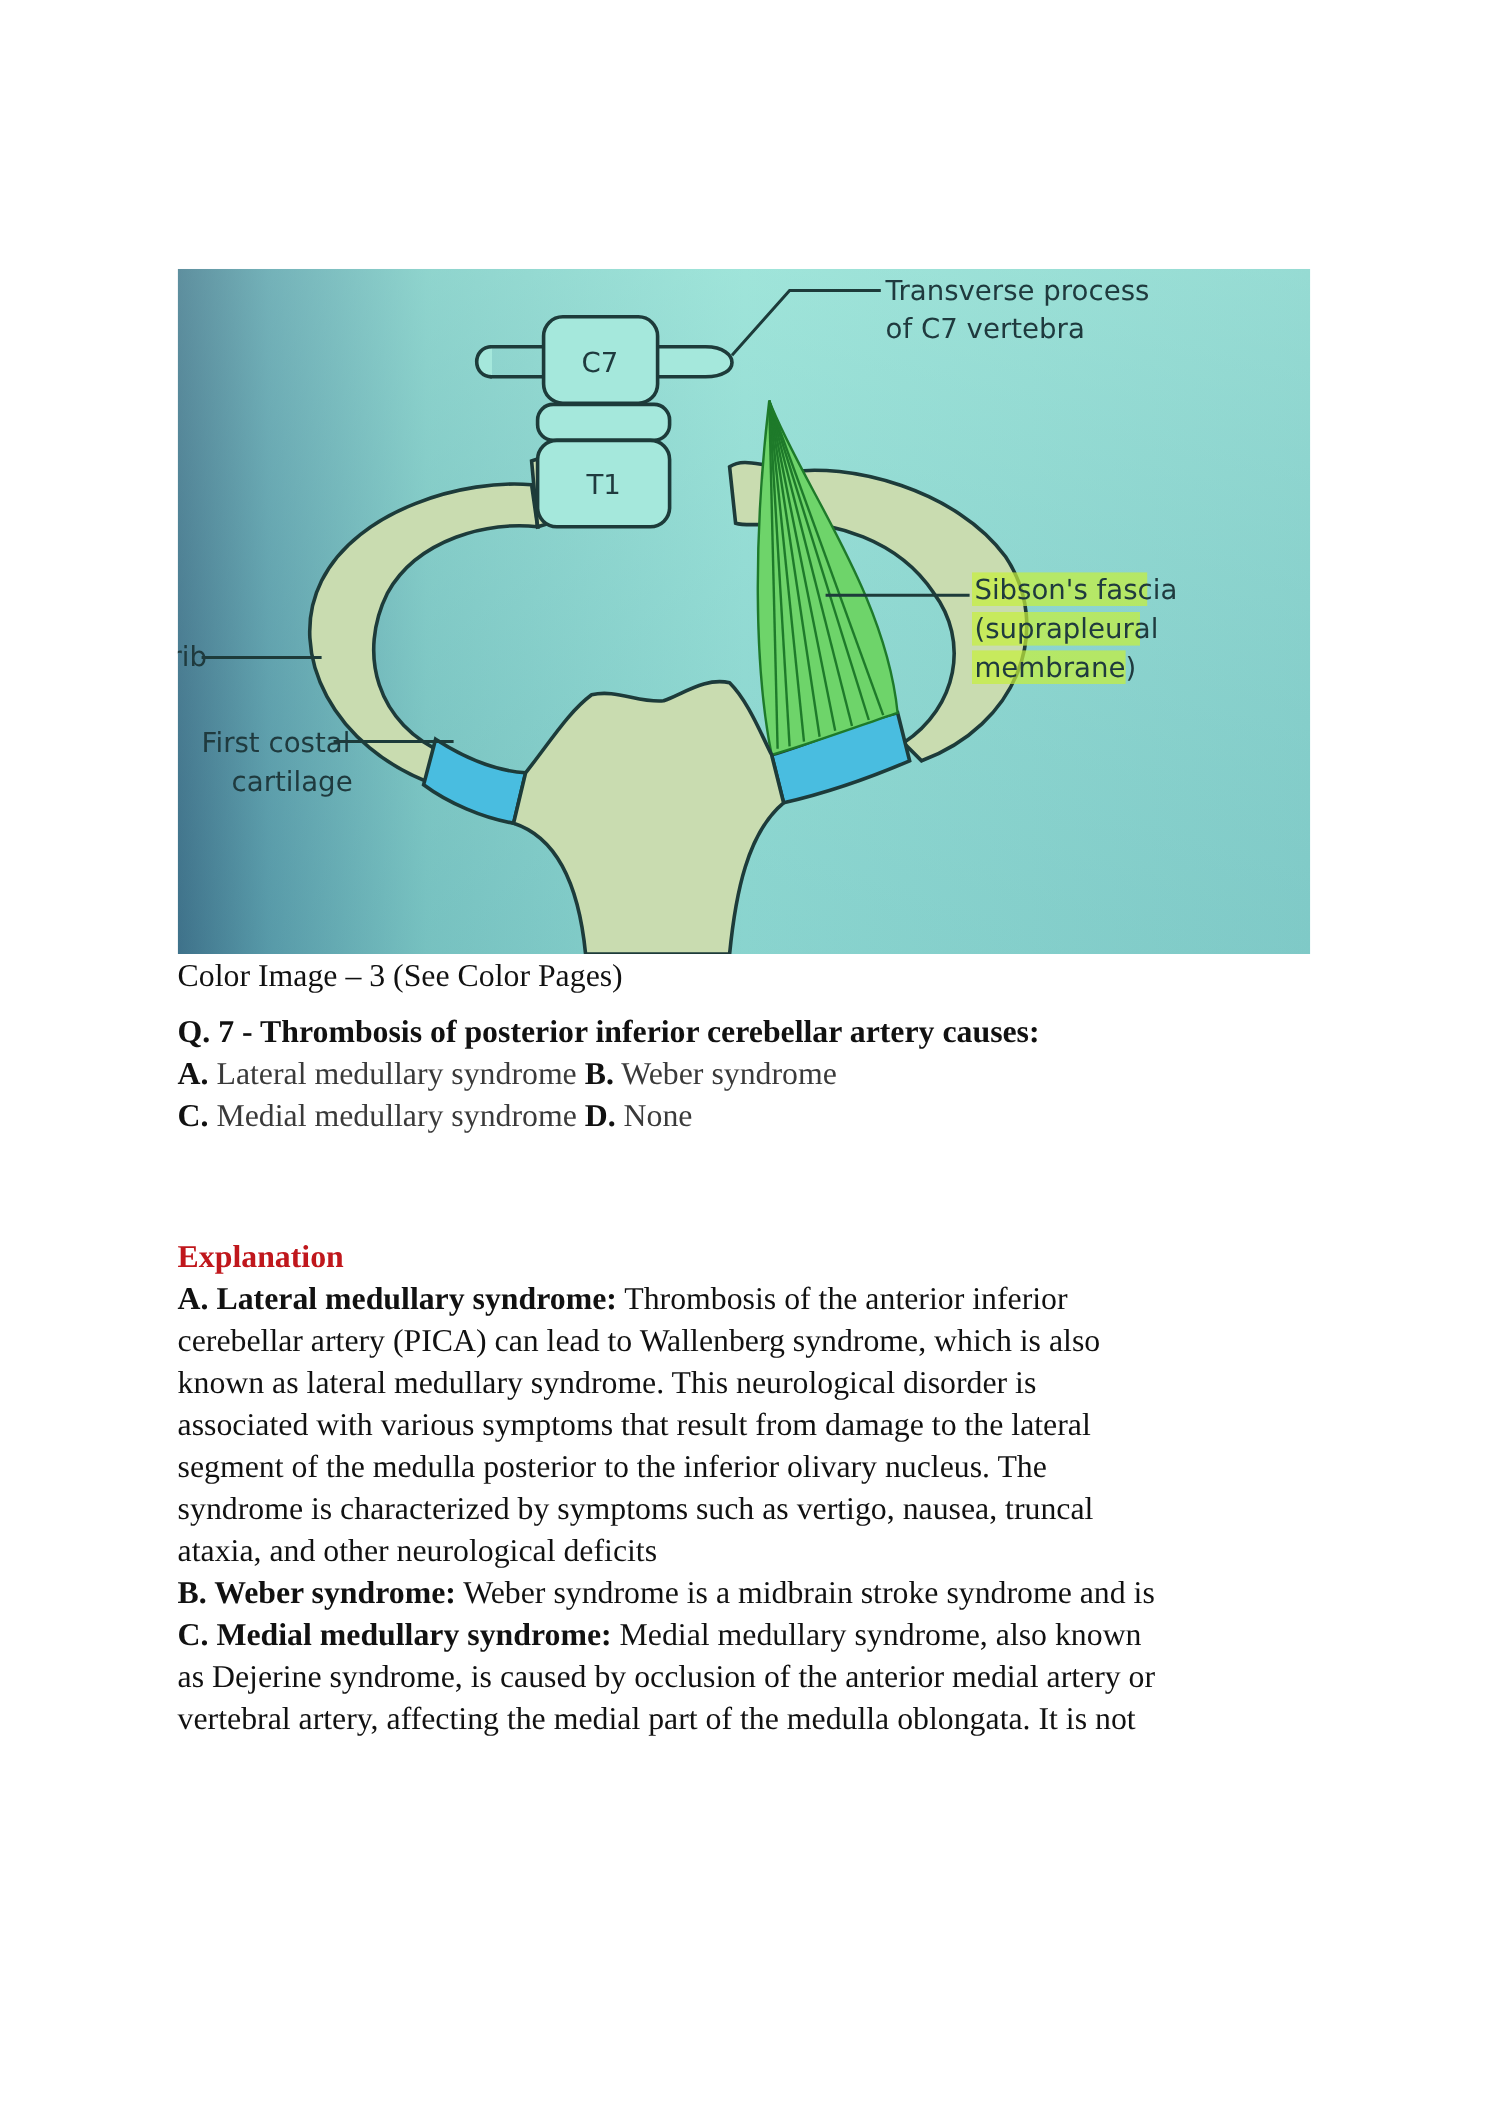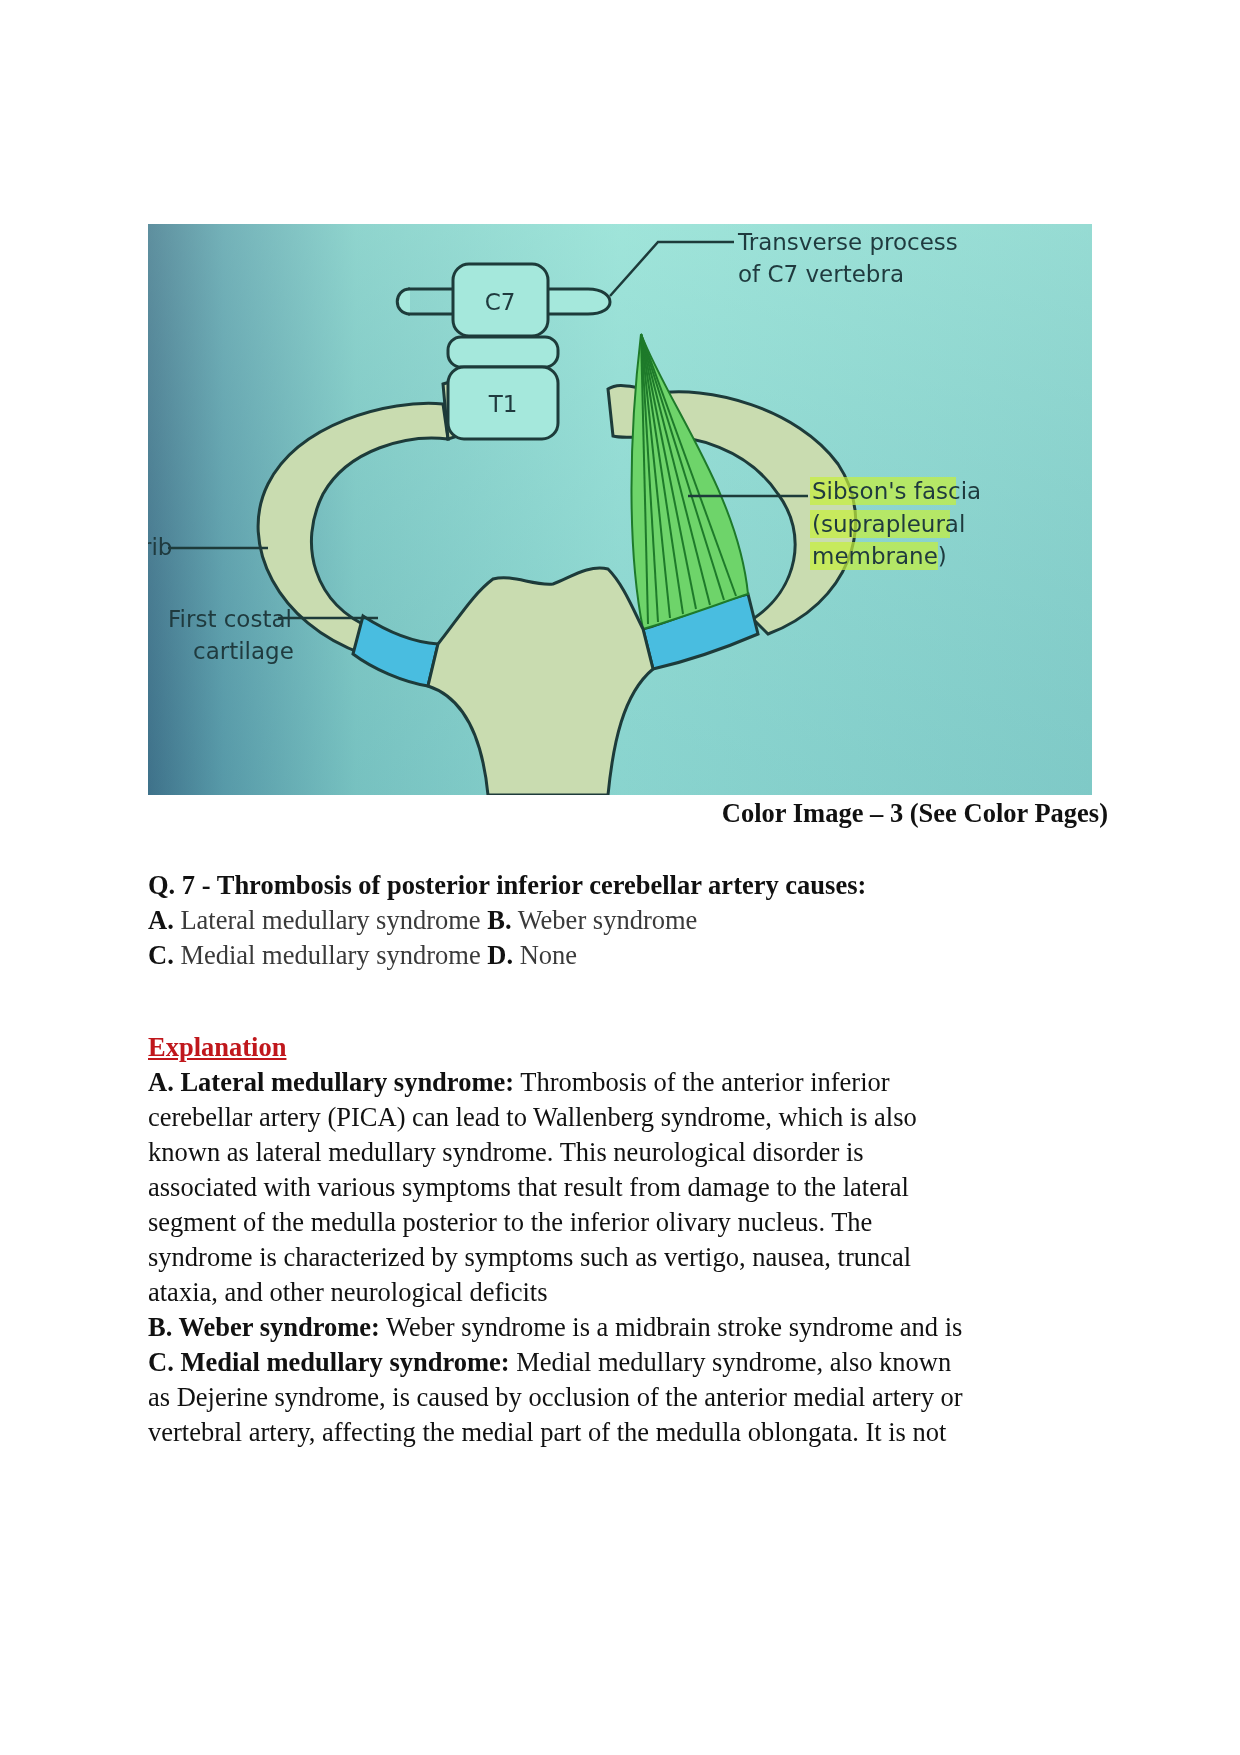--- a/index.html
+++ b/index.html
@@ -1,28 +1,28 @@
 <!DOCTYPE html>
 <html><head>
 <meta charset="utf-8">
 <style>
   html, body { margin: 0; padding: 0; background: #ffffff; }
   body { width: 1240px; height: 1755px; position: relative; overflow: hidden;
          font-family: "Liberation Serif", "DejaVu Serif", serif; color: #111; }
   .figure { position: absolute; left: 148px; top: 224px; width: 944px; height: 571px; overflow: hidden; }
   .figure svg { display: block; }
   .text-block { position: absolute; left: 148px; width: 960px; font-size: 26.5px; line-height: 35px; }
-  .caption { top: 796px; font-weight: bold; text-align: right; }
-  .question { top: 868px; }
+  .caption { top: 796px; font-weight: normal; }
+  .question { top: 842px; }
   .q-title { font-weight: bold; }
   .opt-label { font-weight: bold; color: #111; }
   .opt-text { font-weight: normal; color: #3a3a3a; }
   .correct { font-weight: bold; color: #7b2fa0; }
   .explanation { top: 1030px; }
-  .exp-heading { font-weight: bold; color: #c0171c; text-decoration: underline; }
+  .exp-heading { font-weight: bold; color: #c0171c; }
   .exp-term { font-weight: bold; margin-top: 28px; }
   .line { display: block; white-space: nowrap; }
   .lbl { font-family: "DejaVu Sans", sans-serif; fill: #1f3a3e; font-size: 23px; }
 </style>
 </head>
 <body>
 
 <div class="figure">
   <svg width="944" height="571" viewBox="0 0 944 571" xmlns="http://www.w3.org/2000/svg">
     <defs>

